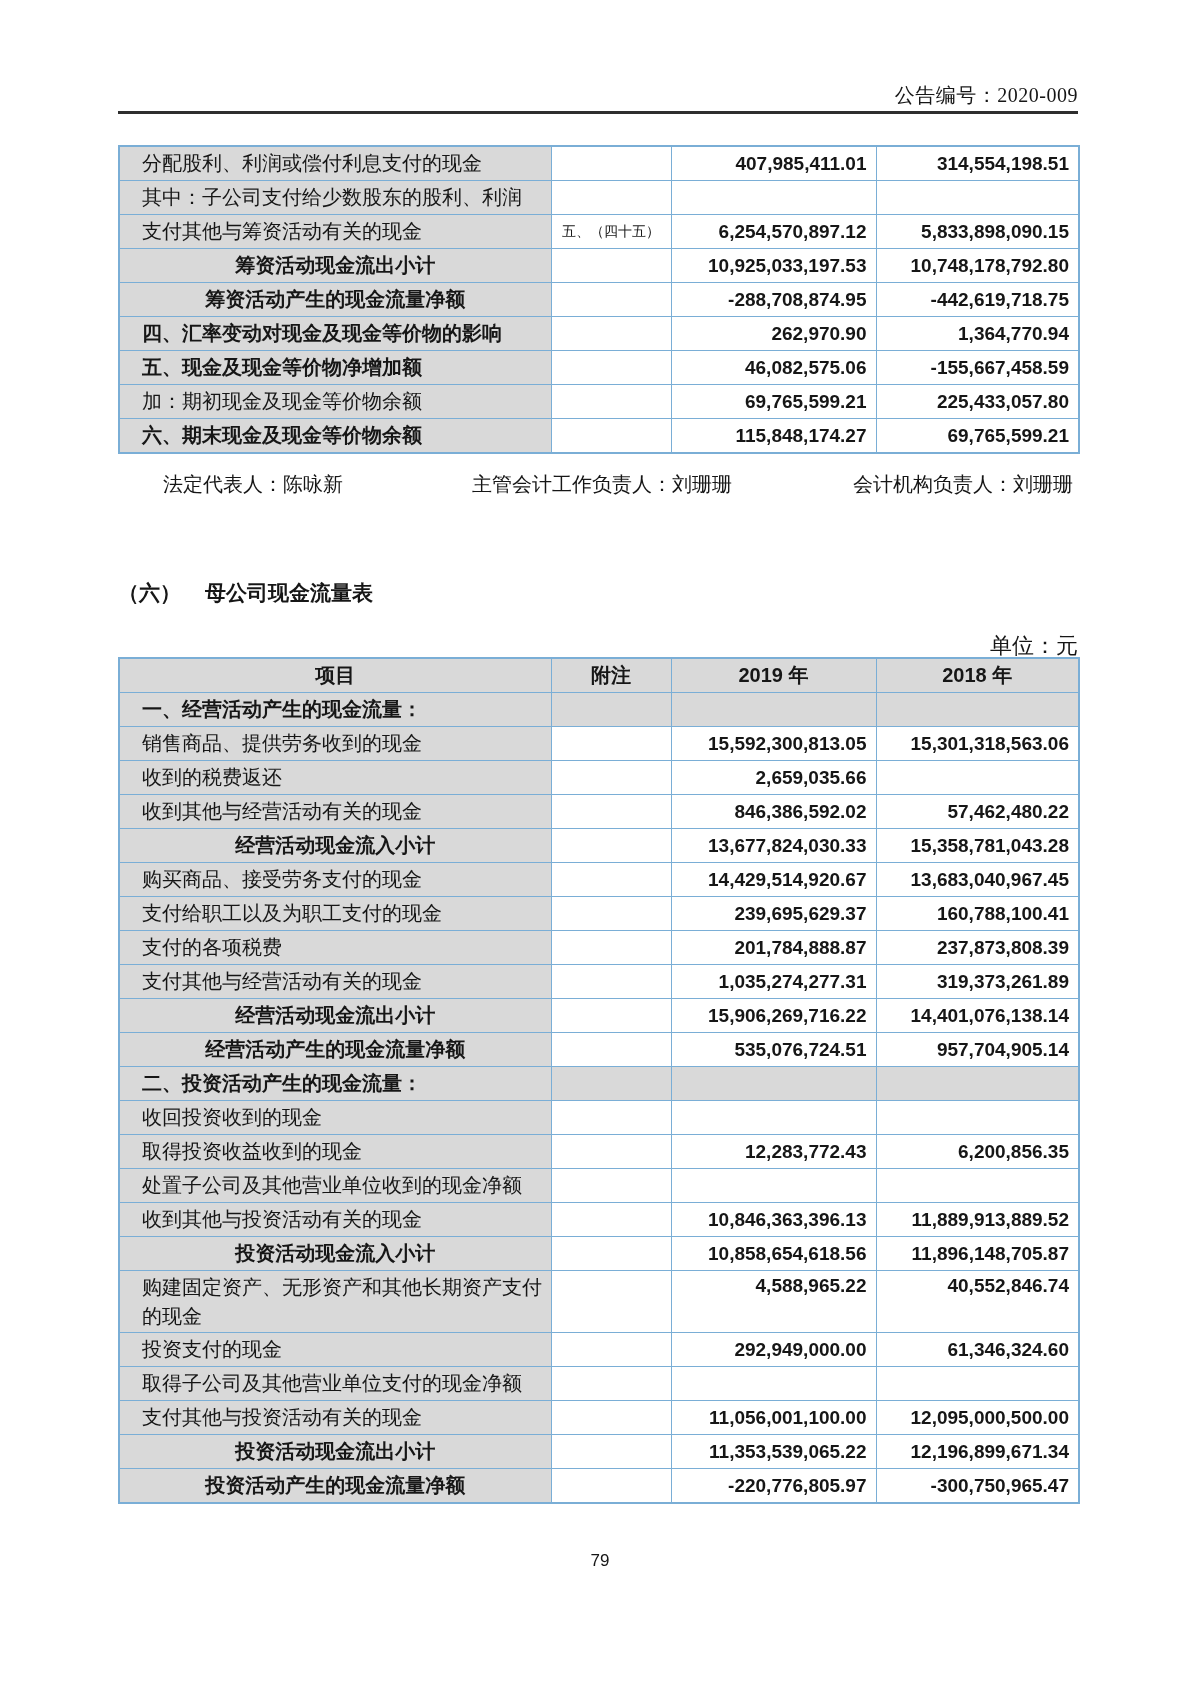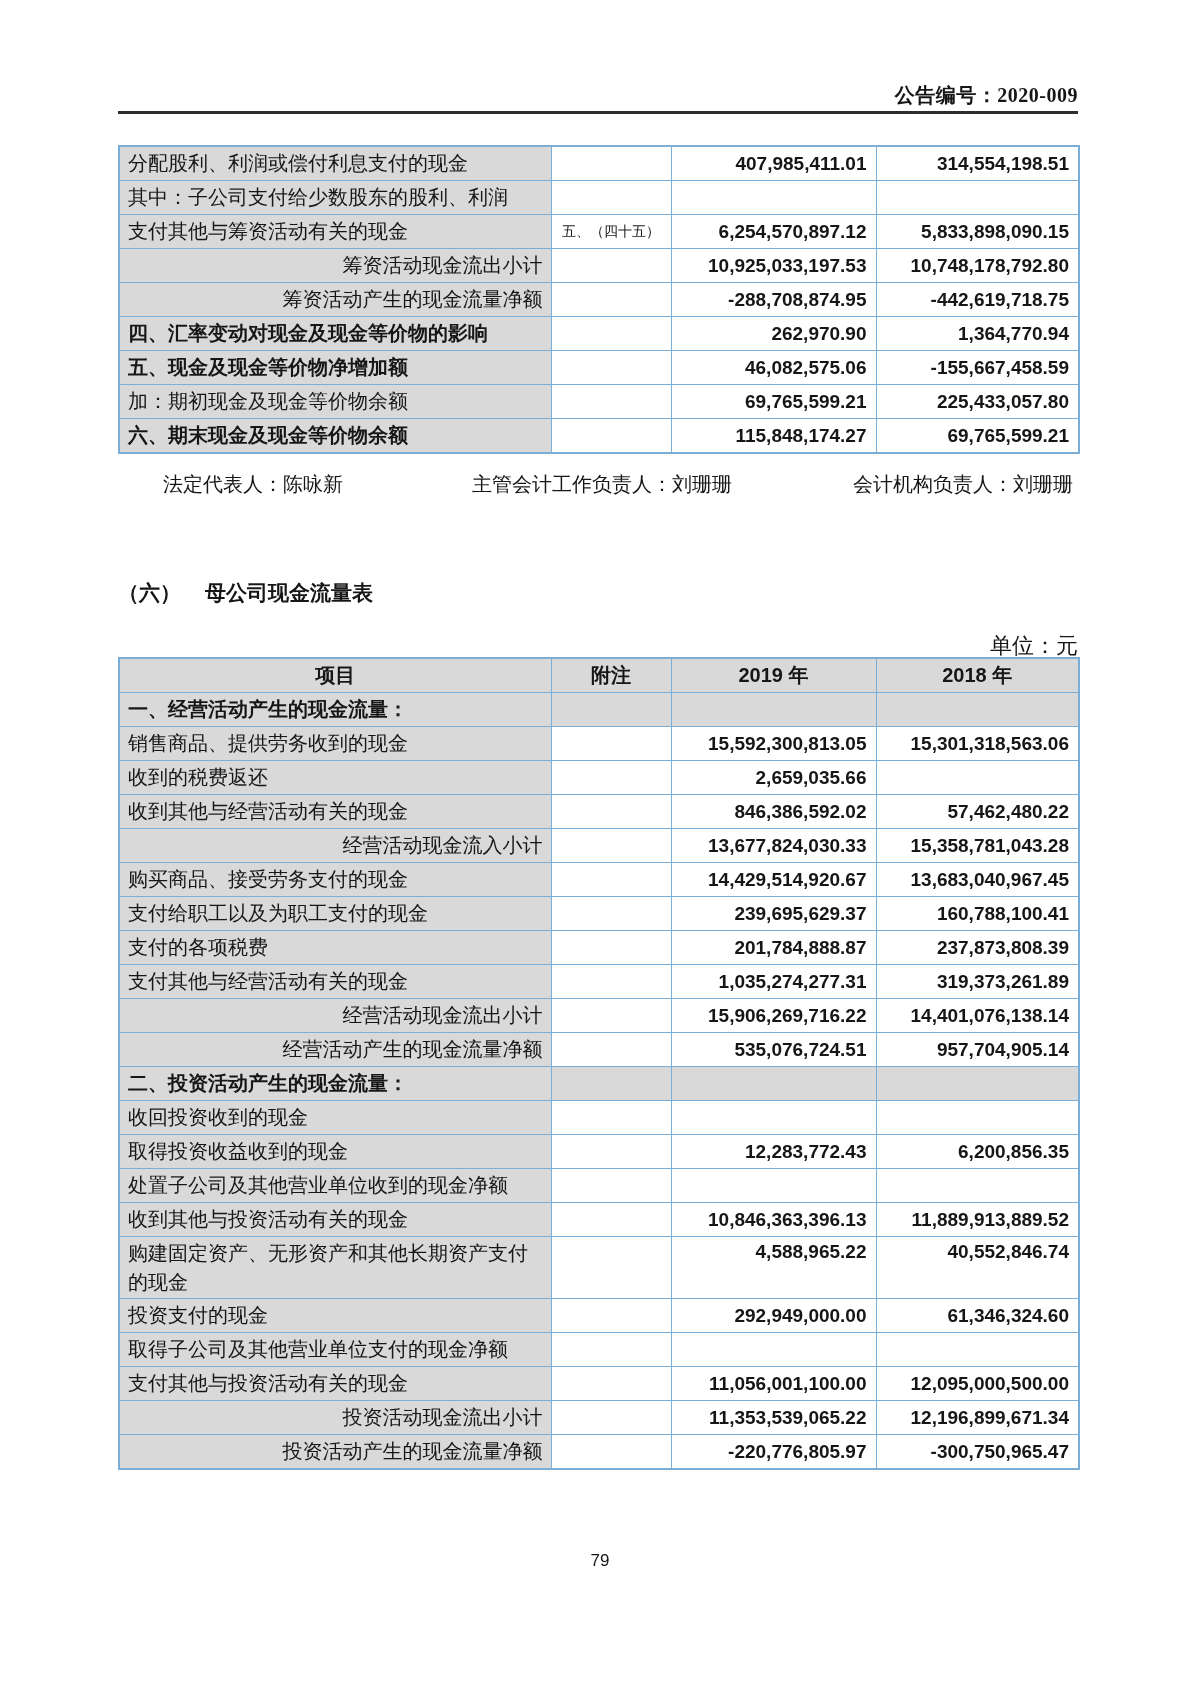--- a/index.html
+++ b/index.html
@@ -6,21 +6,21 @@
     --border-blue:#7aaed6;
     --shade:#d9d9d9;
     --ink:#161616;
   }
   html,body{margin:0;padding:0;background:#fff;}
   .page{
     position:relative;width:1200px;height:1697px;background:#ffffff;
     font-family:"Liberation Serif","DejaVu Serif",serif;color:var(--ink);
     overflow:hidden;
   }
-  .notice{position:absolute;top:82px;right:122px;font-size:20px;letter-spacing:.5px;font-weight:bold;}
+  .notice{position:absolute;top:82px;right:122px;font-size:20px;letter-spacing:.5px;}
   .top-rule{position:absolute;top:111px;left:118px;width:960px;height:3px;background:#2e2e2e;}
 
   table.fin-table{
     position:absolute;left:118px;width:960px;
     border-collapse:collapse;table-layout:fixed;
     border:2px solid var(--border-blue);
   }
   .t1{top:145px;}
   .t2{top:657px;}
   .fin-table col.col-item{width:432px;}
@@ -30,23 +30,23 @@
   .fin-table td,.fin-table th{
     border:1px solid var(--border-blue);
     height:31px;padding:1px 8px;overflow:hidden;vertical-align:middle;
   }
   .fin-table th{
     background:var(--shade);font-weight:bold;text-align:center;font-size:20px;
     font-family:"Liberation Sans","Liberation Serif",sans-serif;
   }
   td.c-label{
     background:var(--shade);font-size:20px;text-align:left;
-    padding-left:8px;line-height:29px;
-  }
-  td.c-label.subtotal{font-weight:normal;text-align:right;padding-left:8px;}
+    padding-left:22px;line-height:29px;
+  }
+  td.c-label.subtotal{font-weight:bold;text-align:center;padding-left:8px;}
   td.c-label.bold{font-weight:bold;}
   td.c-label.section{font-weight:bold;}
   td.c-note{font-size:14px;text-align:center;padding:1px 2px;}
   td.c-num{
     font-family:"Liberation Sans","DejaVu Sans",sans-serif;
     font-weight:bold;font-size:19px;text-align:right;padding-right:9px;
   }
   tr.section-row td{background:var(--shade);}
   tr.tall td{vertical-align:top;}
   tr.tall td.c-num{padding-top:4px;}
@@ -256,20 +256,26 @@
           <td class="c-note"></td>
           <td class="c-num"></td>
           <td class="c-num"></td>
         </tr>
         <tr>
           <td class="c-label item">收到其他与投资活动有关的现金</td>
           <td class="c-note"></td>
           <td class="c-num">10,846,363,396.13</td>
           <td class="c-num">11,889,913,889.52</td>
         </tr>
+        <tr>
+          <td class="c-label subtotal">投资活动现金流入小计</td>
+          <td class="c-note"></td>
+          <td class="c-num">10,858,654,618.56</td>
+          <td class="c-num">11,896,148,705.87</td>
+        </tr>
         <tr class="tall">
           <td class="c-label item">购建固定资产、无形资产和其他长期资产支付的现金</td>
           <td class="c-note"></td>
           <td class="c-num">4,588,965.22</td>
           <td class="c-num">40,552,846.74</td>
         </tr>
         <tr>
           <td class="c-label item">投资支付的现金</td>
           <td class="c-note"></td>
           <td class="c-num">292,949,000.00</td>

